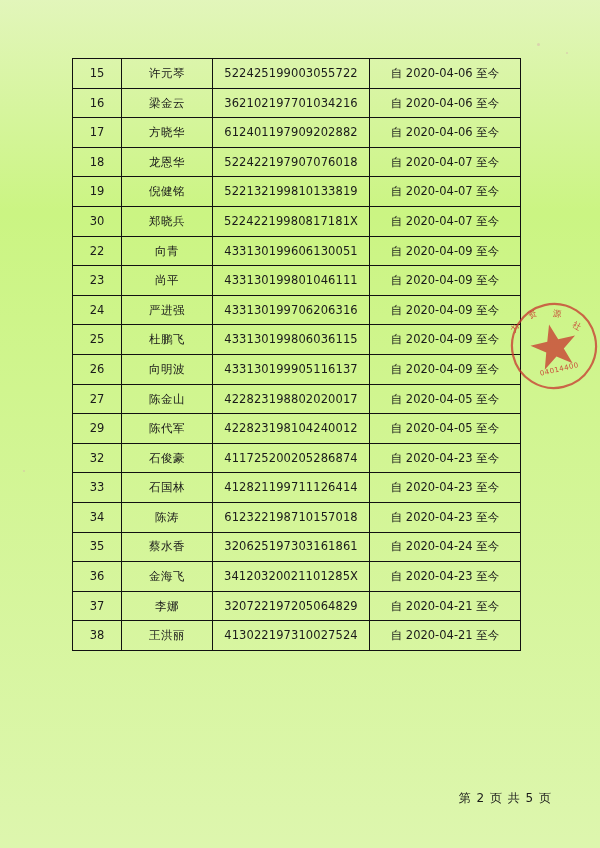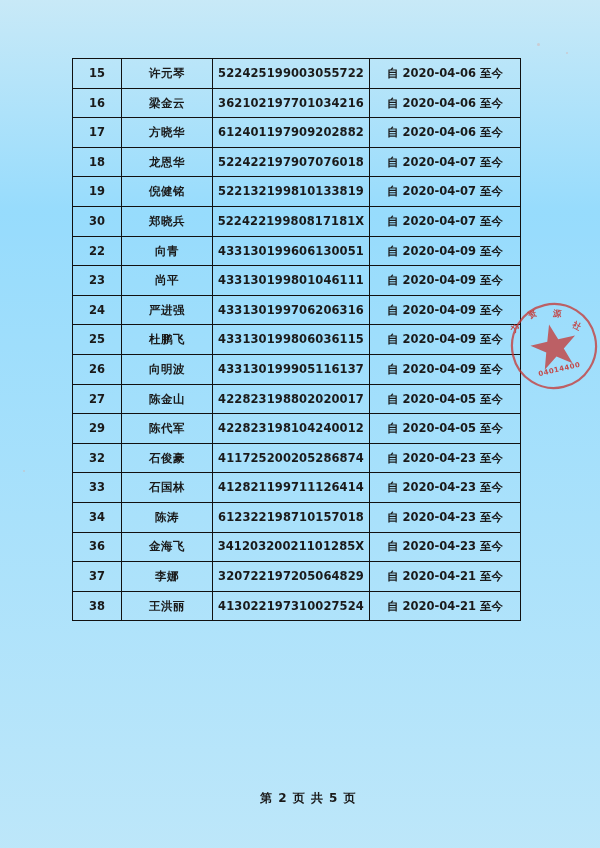--- a/index.html
+++ b/index.html
@@ -11,22 +11,21 @@
     width: 600px;
     height: 848px;
     position: relative;
     font-family: "DejaVu Sans", "Liberation Sans", sans-serif;
     color: #1a1a1a;
     overflow: hidden;
   }
   .page {
     position: absolute;
     inset: 0;
-    background: #7dd3fc;
-    font-weight: bold;
+    background: #bef264;
   }
   
   .paper-tint {
     position: absolute;
     inset: 0;
     background:
       linear-gradient(180deg, rgba(250,248,244,0.6) 0%, rgba(255,255,255,0.2) 25%, rgba(252,250,247,0.5) 100%);
     pointer-events: none;
   }
   .speck {
@@ -57,21 +56,21 @@
   td.c-idx   { width: 44px;  font-size: 12px; }
   td.c-name  { width: 86px;  font-size: 13px; letter-spacing: .5px; }
   td.c-id    { width: 152px; font-size: 11px; font-family: "DejaVu Sans", "Liberation Sans", sans-serif; letter-spacing: .1px; }
   td.c-period{ width: 146px; font-size: 11.5px; }
 
   .footer {
     position: absolute;
     left: 0;
     right: 0;
     top: 790px;
-    text-align: left;
+    text-align: right;
     font-size: 12px;
     color: #1a1a1a;
     letter-spacing: 1px;
   }
   .footer .pagenum { padding-right: 48px; padding-left: 260px; }
 
   
   .seal {
     position: absolute;
     left: 508px;
@@ -209,20 +208,26 @@
         <td class="c-idx">33</td>
         <td class="c-name">石国林</td>
         <td class="c-id">412821199711126414</td>
         <td class="c-period">自 2020-04-23 至今</td>
       </tr>
       <tr>
         <td class="c-idx">34</td>
         <td class="c-name">陈涛</td>
         <td class="c-id">612322198710157018</td>
         <td class="c-period">自 2020-04-23 至今</td>
+      </tr>
+      <tr>
+        <td class="c-idx">35</td>
+        <td class="c-name">蔡水香</td>
+        <td class="c-id">320625197303161861</td>
+        <td class="c-period">自 2020-04-24 至今</td>
       </tr>
       <tr>
         <td class="c-idx">36</td>
         <td class="c-name">金海飞</td>
         <td class="c-id">34120320021101285X</td>
         <td class="c-period">自 2020-04-23 至今</td>
       </tr>
       <tr>
         <td class="c-idx">37</td>
         <td class="c-name">李娜</td>

